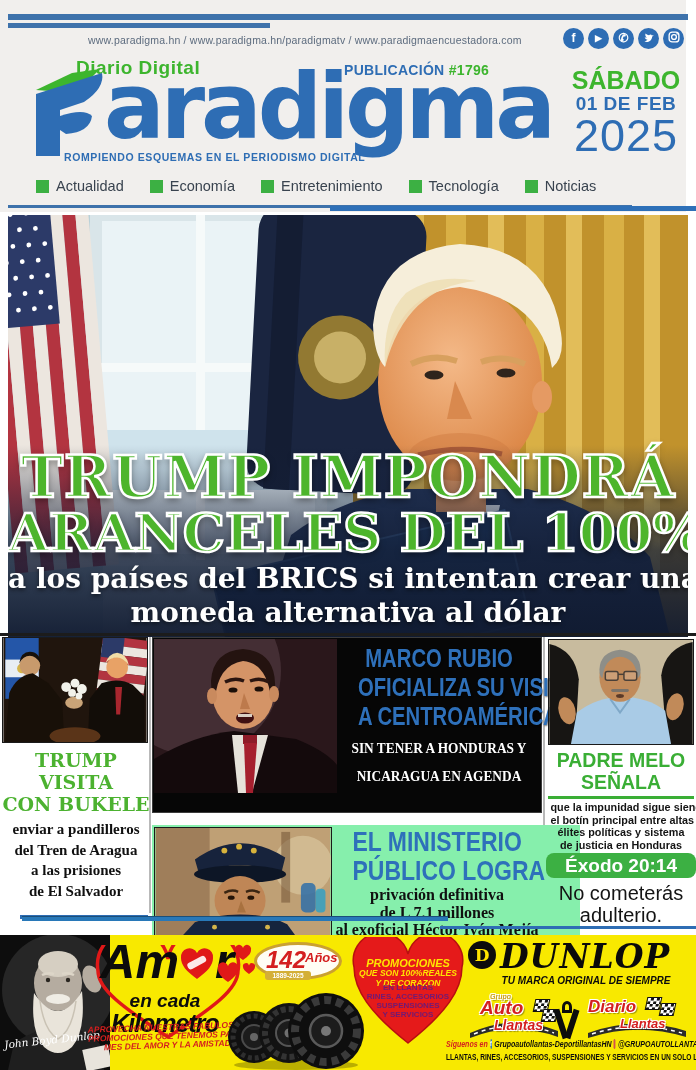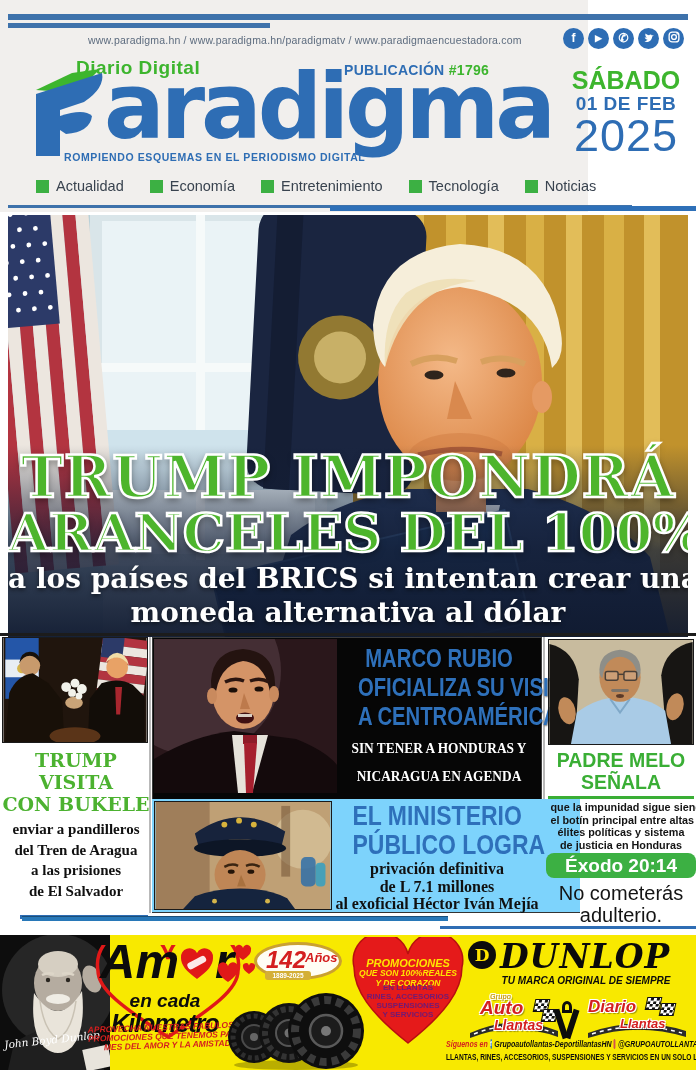--- a/index.html
+++ b/index.html
@@ -4,21 +4,21 @@
 <style>
   html,body{margin:0;padding:0;background:#888;}
   #page{position:relative;width:696px;height:1070px;background:#fff;overflow:hidden;
         font-family:"Liberation Sans",sans-serif;margin:0 auto;}
   .abs{position:absolute;}
   .c{text-align:center;}
   .nowrap{white-space:nowrap;}
   .serif{font-family:"Liberation Serif",serif;}
 
   
-  #header{left:0;top:0;width:588px;height:212px;background:#f1efed;}
+  #header{left:0;top:0;width:672px;height:212px;background:#f1efed;padding-left:14px;}
   .rule-blue{background:#3e72ab;}
   #urls{left:88px;top:34px;width:400px;font-size:10.5px;color:#5c6b7e;letter-spacing:.2px;}
   .soc{width:21px;height:21px;border-radius:50%;background:#2e6db4;display:inline-block;
        color:#fff;text-align:center;line-height:21px;font-weight:bold;font-size:12px;}
   #brand-top{left:76px;top:57px;font-size:19px;font-weight:bold;color:#3db52e;letter-spacing:.5px;}
   #brand-word{left:104px;top:62px;font-size:90px;font-weight:bold;color:#2e6db4;
               letter-spacing:-4px;font-family:"DejaVu Sans",sans-serif;line-height:90px;}
   #pub-line{left:344px;top:62px;font-size:14px;font-weight:bold;letter-spacing:.3px;}
   #tagline{left:64px;top:151px;font-size:10.5px;font-weight:bold;color:#2e6db4;letter-spacing:.6px;}
   #date-block{left:560px;top:68px;width:132px;text-align:center;line-height:1.02;}
@@ -32,21 +32,21 @@
            -webkit-text-stroke:2.5px #ffffff;text-shadow:0 3px 7px rgba(0,0,0,.5);}
   .hero-sub{font-family:"DejaVu Serif",serif;font-weight:bold;color:#ffffff;
             text-shadow:0 2px 4px rgba(0,0,0,.55);}
 
   
   .vdiv{width:2px;background:#b9b9b9;top:637px;height:276px;}
   .story-green{font-family:"DejaVu Serif",serif;font-weight:bold;color:#4cb230;}
   .story-body{font-family:"Liberation Serif",serif;font-weight:bold;color:#101010;}
   .blue-cond{color:#2e70ba;font-weight:bold;white-space:nowrap;text-shadow:1px 1px 2px rgba(0,0,0,.55);}
   #rubio-block{left:152px;top:637px;width:390px;height:176px;background:#060606;border:1px solid #3c3c3c;box-sizing:border-box;}
-  #ministerio-block{left:152px;top:799px;width:428px;height:114px;background:#7dd3fc;border-bottom:1px solid #333;box-sizing:border-box;}
+  #ministerio-block{left:152px;top:825px;width:428px;height:114px;background:#86efac;border-bottom:1px solid #333;box-sizing:border-box;}
   #melo-col{left:546px;top:637px;width:150px;height:292px;}
   #bukele-col{left:2px;top:637px;width:148px;height:292px;}
   .photo-frame{border:1.5px solid #1a1a1a;box-sizing:border-box;}
 
   
   #ad{left:0;top:935px;width:696px;height:135px;background:#f8e900;overflow:hidden;}
   .ad-it{font-style:italic;font-weight:bold;color:#0c0c0c;}
   .red-it{font-style:italic;font-weight:bold;color:#d41f1f;}
   .outline-white{text-shadow:-1px -1px 0 #fff,1px -1px 0 #fff,-1px 1px 0 #fff,1px 1px 0 #fff,2px 2px 1px rgba(0,0,0,.35);}
   .chk{width:13px;height:11px;transform:skewX(-12deg);

